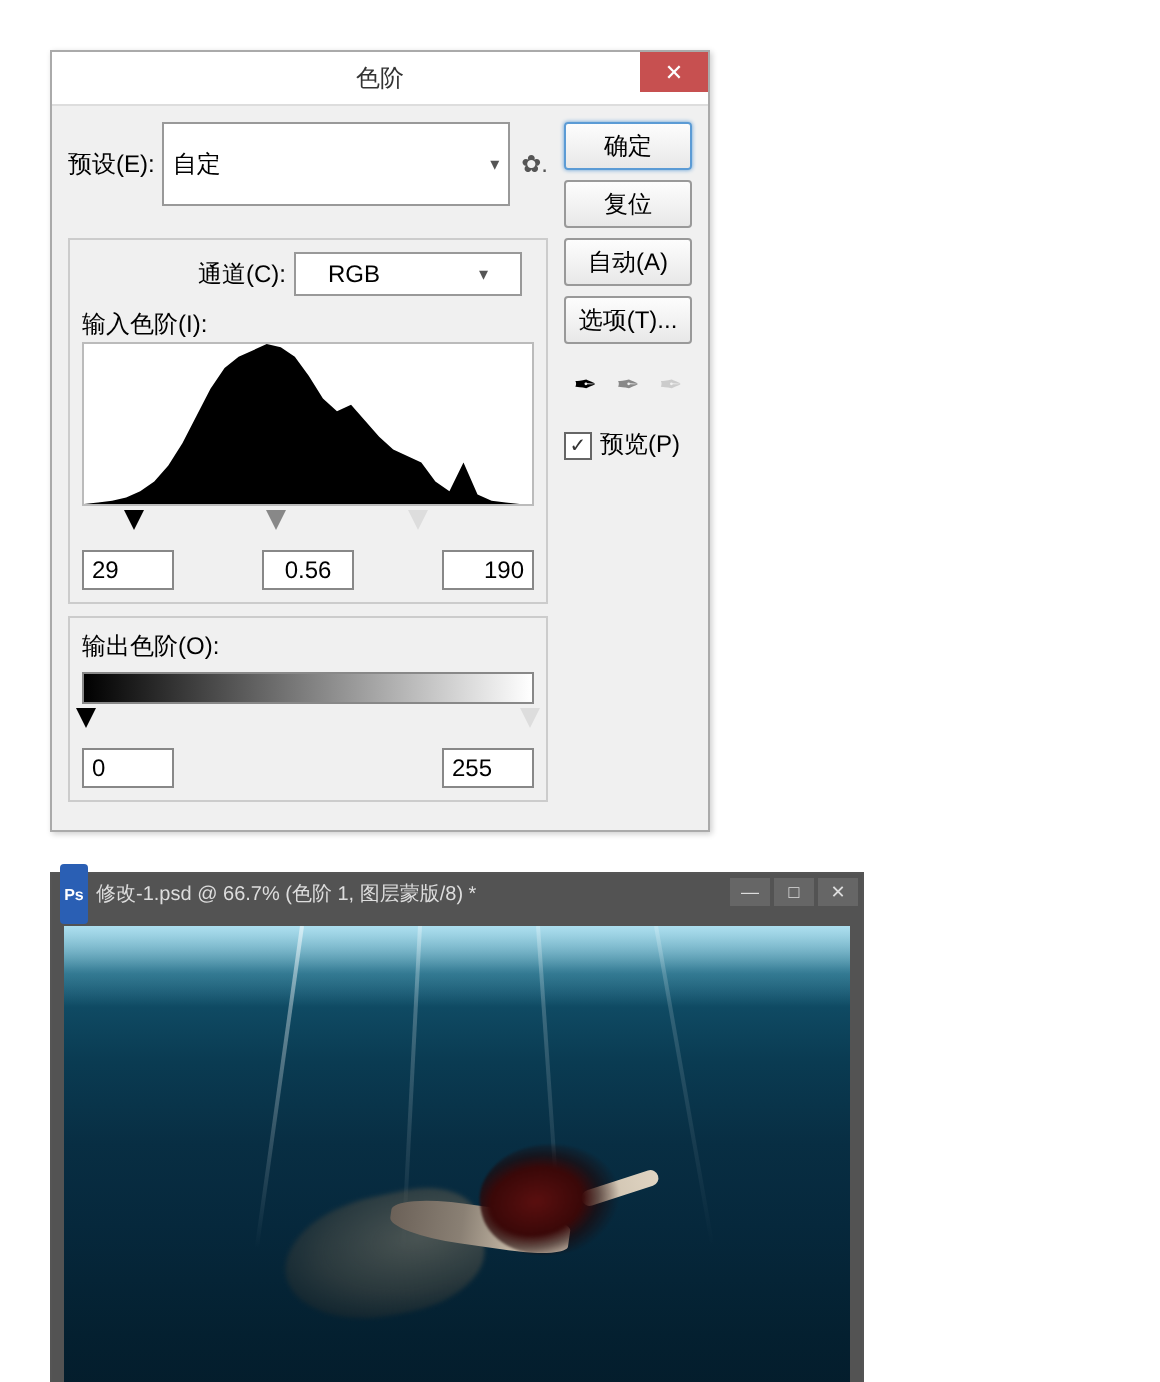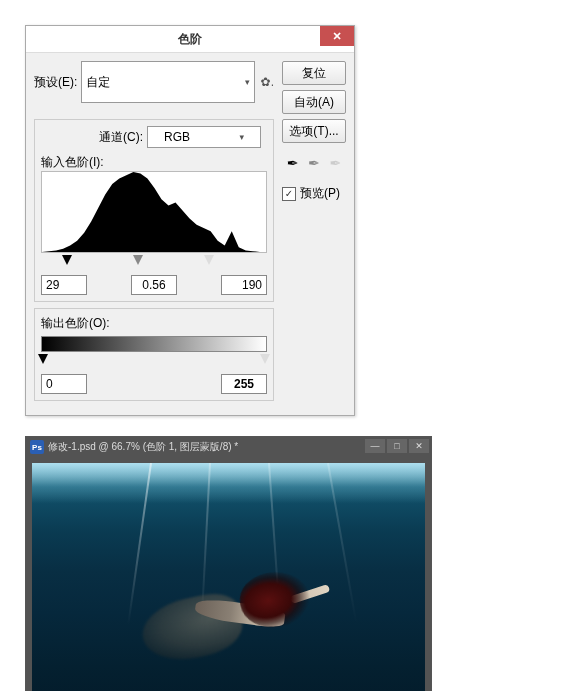--- a/index.html
+++ b/index.html
@@ -17,21 +17,20 @@
     box-shadow: 1px 1px 3px rgba(0,0,0,0.2);
   }
   .titlebar {
     height: 26px;
     background: #fff;
     display: flex;
     align-items: center;
     justify-content: center;
     position: relative;
     border-bottom: 1px solid #ddd;
-    font-weight: bold;
   }
   .titlebar-title {
     font-size: 12px;
     color: #333;
   }
   .close-btn {
     position: absolute;
     right: 0;
     top: 0;
     width: 34px;
@@ -194,21 +193,21 @@
   .ps-titlebar {
     height:20px;
     background:#535353;
     display:flex;align-items:center;
     padding:0 4px;
     position:relative;
     font-size:10px;
     color:#ddd;
   }
   .ps-titlebar .ps-icon {
-    width:14px;height:14px;background:#2a5fb4;border-radius:2px;margin-right:4px;
+    width:14px;height:30px;background:#2a5fb4;border-radius:2px;margin-right:4px;
     display:flex;align-items:center;justify-content:center;color:#fff;font-size:8px;font-weight:bold;
   }
   .ps-window-controls {
     position:absolute; right:2px; top:2px; display:flex; gap:2px;
   }
   .ps-ctrl {
     width:20px;height:14px;background:#666;color:#ddd;
     display:flex;align-items:center;justify-content:center;font-size:9px;
   }
   .ps-canvas-wrap {
@@ -342,26 +341,27 @@
 
       <div class="group">
         <label>输出色阶(O):</label>
         <div class="output-gradient"></div>
         <div class="slider-track">
           <div class="slider-arrow arrow-black" style="left:-3px"></div>
           <div class="slider-arrow arrow-white" style="right:-3px"></div>
         </div>
         <div class="triple-inputs" style="justify-content:space-between">
           <input class="num-input" value="0" style="">
-          <input class="num-input" style="text-align: center; font-weight: bold;" value="255">
+          <input class="num-input" style="text-align: left;" value="255">
         </div>
       </div>
 
     </div>
     <div class="dialog-right">
+      <div class="win-btn primary">确定</div>
       <div class="win-btn">复位</div>
       <div class="win-btn">自动(A)</div>
       <div class="win-btn">选项(T)...</div>
       <div class="eyedroppers">
         <span class="eyedropper" style="color:#000">✒</span>
         <span class="eyedropper" style="color:#888">✒</span>
         <span class="eyedropper" style="color:#ccc">✒</span>
       </div>
       <div class="preview-row">
         <div class="checkbox">✓</div>

